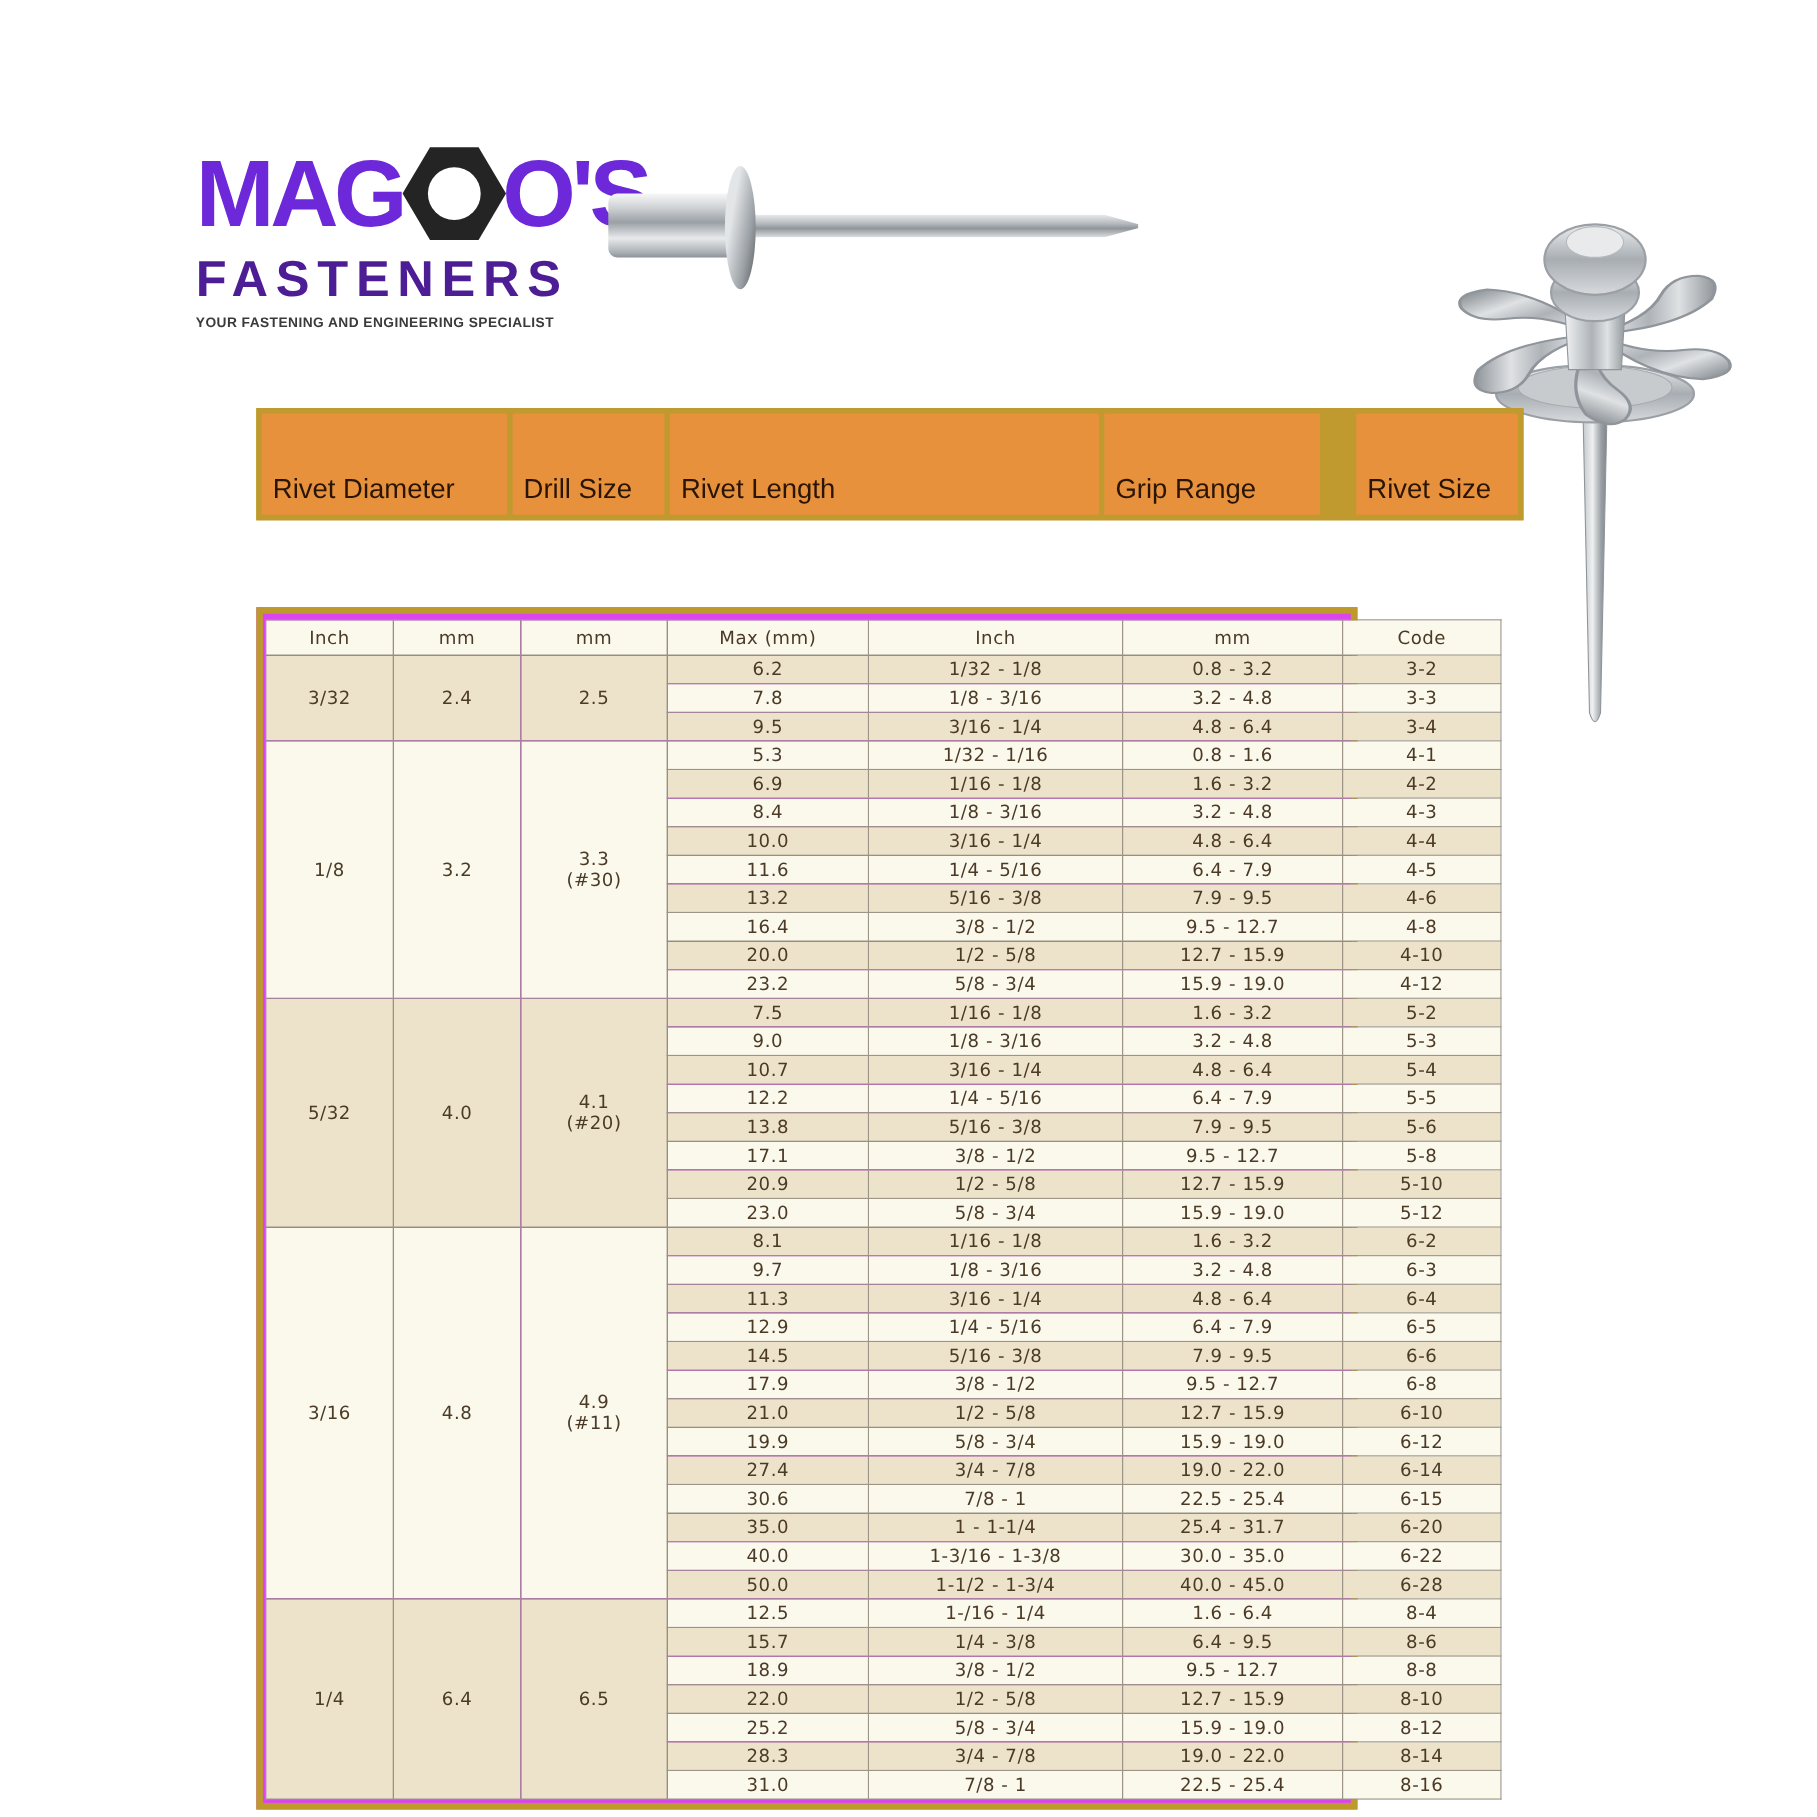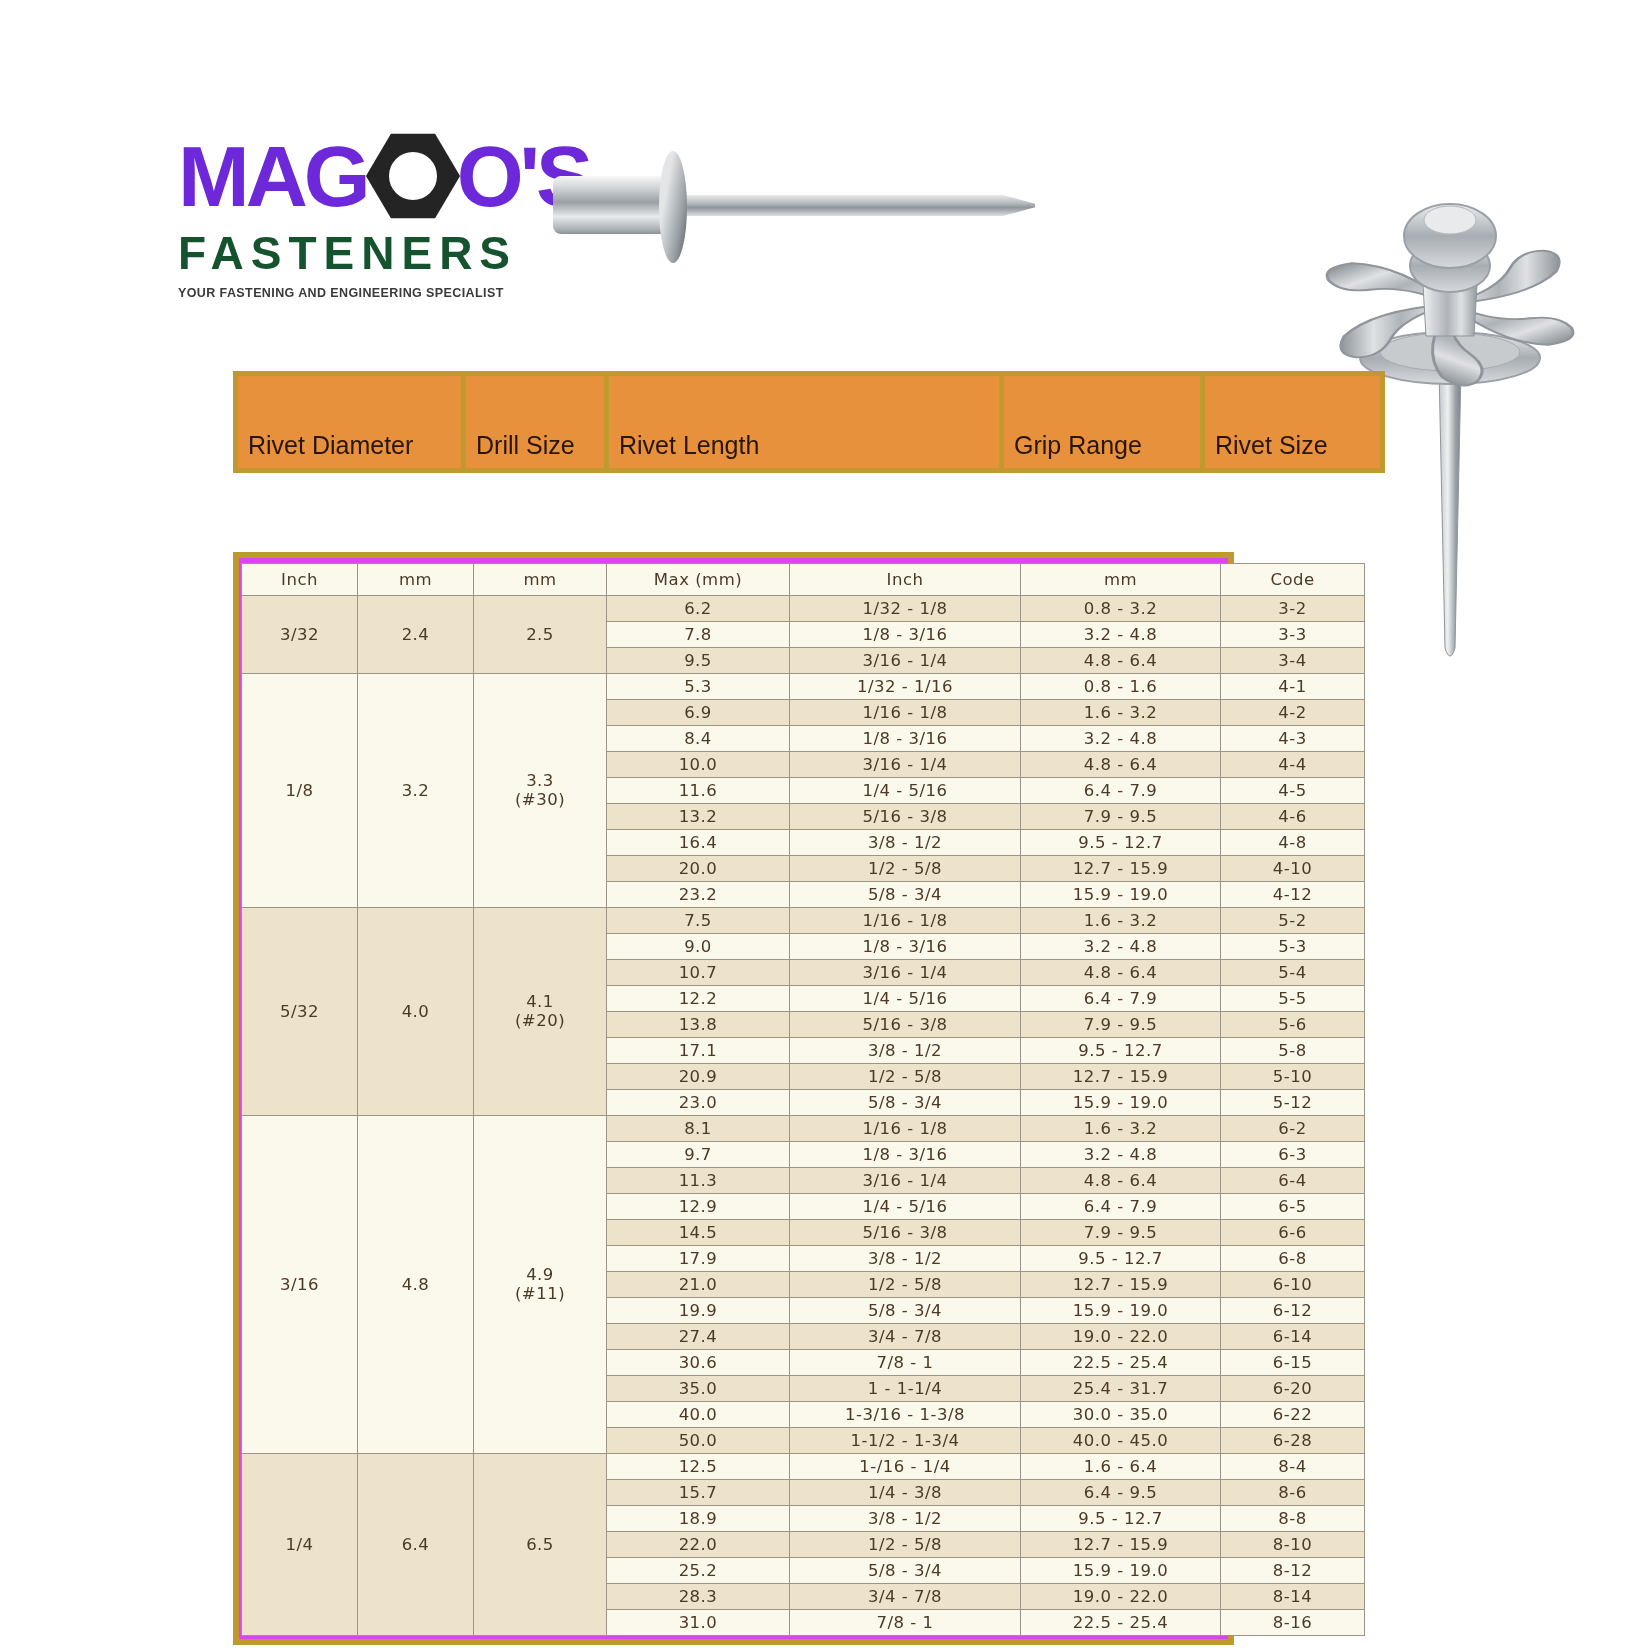--- a/index.html
+++ b/index.html
@@ -4,21 +4,21 @@
 <style>
   html,body{margin:0;padding:0;background:#ffffff;}
   #page{position:relative;width:1652px;height:1652px;background:#ffffff;overflow:hidden;
         font-family:"Liberation Sans", sans-serif;}
 
   
   .logo{position:absolute;left:178px;top:128px;width:330px;}
   .brand{display:flex;align-items:center;font-weight:bold;font-size:86px;line-height:1;
          letter-spacing:-4px;color:#6d28d9;font-family:"Liberation Sans", sans-serif;}
   .brand .hexwrap{width:96px;height:96px;margin:0 -4px 0 -2px;flex:0 0 auto;}
-  .brand-line2{font-weight:bold;font-size:46px;letter-spacing:7px;color:#14532d;margin-top:2px;}
+  .brand-line2{font-weight:bold;font-size:46px;letter-spacing:7px;color:#4c1d95;margin-top:2px;}
   .tagline{font-weight:bold;font-size:12.5px;letter-spacing:0.4px;color:#3a3a3a;margin-top:6px;white-space:nowrap;}
 
   
   .rivet-side{position:absolute;left:543px;top:148px;width:495px;height:118px;}
   .rs-body{position:absolute;left:10px;top:28px;width:122px;height:58px;border-radius:8px 2px 2px 8px;
     background:linear-gradient(180deg,#f6f7f8 0%,#cfd2d5 22%,#9aa0a5 45%,#e8eaec 70%,#aab0b5 92%,#8d9298 100%);}
   .rs-flange{position:absolute;left:116px;top:3px;width:28px;height:112px;border-radius:50%;
     background:linear-gradient(100deg,#e3e5e7 30%,#9aa0a5 70%,#63676b 95%);}
   .rs-stem{position:absolute;left:140px;top:47px;width:352px;height:21px;
     background:linear-gradient(180deg,#e9ebec 0%,#b4b9bd 40%,#8f959a 60%,#dfe1e3 100%);
@@ -29,21 +29,21 @@
 
   
   .bar{position:absolute;left:233px;top:371px;width:1152px;height:102px;box-sizing:border-box;
        background:#C09A2E;border:5px solid #C09A2E;display:flex;gap:5px;}
   .bar-cell{background:#E8913C;display:flex;align-items:flex-end;padding:8px 10px;box-sizing:border-box;
             font-size:25px;line-height:1.15;color:#2A1505;}
   .bc-1{width:223px;flex:0 0 auto;}
   .bc-2{width:138px;flex:0 0 auto;}
   .bc-3{width:390px;flex:0 0 auto;}
   .bc-4{width:196px;flex:0 0 auto;}
-  .bc-5{flex:1 1 auto;}
+  .bc-5{flex:1 1 auto;margin-left:28px;}
 
   
   .tbl-frame{position:absolute;left:233px;top:552px;width:1001px;height:1093px;box-sizing:border-box;
              border:6px solid #BE9A2C;background:#d946ef;padding:5px 16px 12px 2px;}
   table.spec{border-collapse:collapse;width:100%;height:100%;table-layout:fixed;
              font-family:"DejaVu Sans", sans-serif;font-size:16.5px;color:#4A3A26;letter-spacing:0.5px;}
   table.spec th, table.spec td{border:1px solid #9B9487;text-align:center;vertical-align:middle;
              padding:0;height:25px;overflow:hidden;white-space:nowrap;}
   table.spec th{font-weight:normal;background:#FBF8EC;height:31px;}
   td.beige{background:#EDE3CB;}

